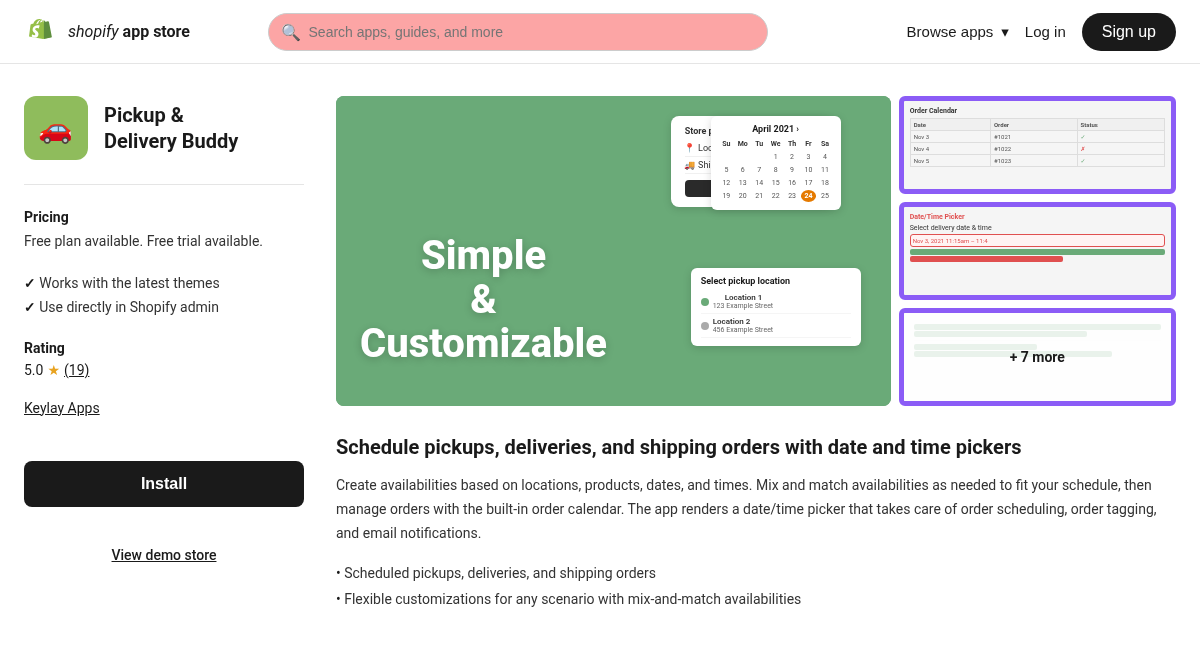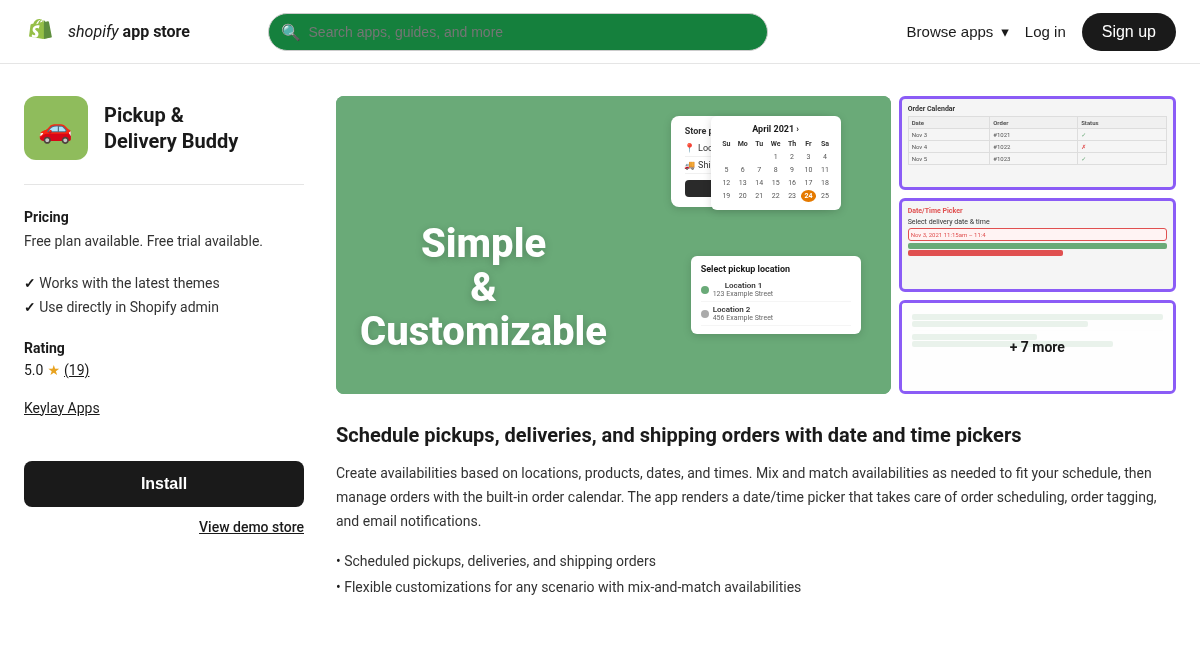--- a/index.html
+++ b/index.html
@@ -30,21 +30,21 @@
       margin: 0 auto;
       position: relative;
     }
     .search-bar input {
       width: 100%;
       padding: 10px 16px 10px 40px;
       border: 1px solid #ccc;
       border-radius: 24px;
       font-size: 14px;
       outline: none;
-      background: #15803d;
+      background: #fca5a5;
     }
     .search-icon-wrap {
       position: absolute;
       left: 14px;
       top: 50%;
       transform: translateY(-50%);
       color: #888;
     }
     .header-nav {
       display: flex;
@@ -170,26 +170,27 @@
       padding: 14px;
       border-radius: 8px;
       font-size: 16px;
       font-weight: 600;
       cursor: pointer;
       margin-top: 24px;
       margin-bottom: 12px;
     }
     .demo-link {
       display: block;
-      text-align: right;
+      text-align: center;
       font-size: 14px;
       color: #1a1a1a;
       text-decoration: underline;
       cursor: pointer;
       font-weight: 500;
+      margin-top: 28px;
     }
 
     
     .content {
       flex: 1;
       min-width: 0;
     }
 
     
     .gallery {
@@ -296,21 +297,21 @@
     .mock-loc-dot { width: 8px; height: 8px; border-radius: 50%; background: #6aaa78; flex-shrink: 0; }
 
     .thumb-screenshot {
       border-radius: 6px;
       overflow: hidden;
       background: #f5f5f5;
       min-height: 88px;
       display: flex;
       align-items: center;
       justify-content: center;
-      border: 3px solid #8b5cf6;
+      border: 5px solid #8b5cf6;
       position: relative;
     }
     .thumb-screenshot-content {
       width: 100%;
       height: 88px;
       padding: 6px;
       font-size: 7px;
       color: #555;
       overflow: hidden;
     }

